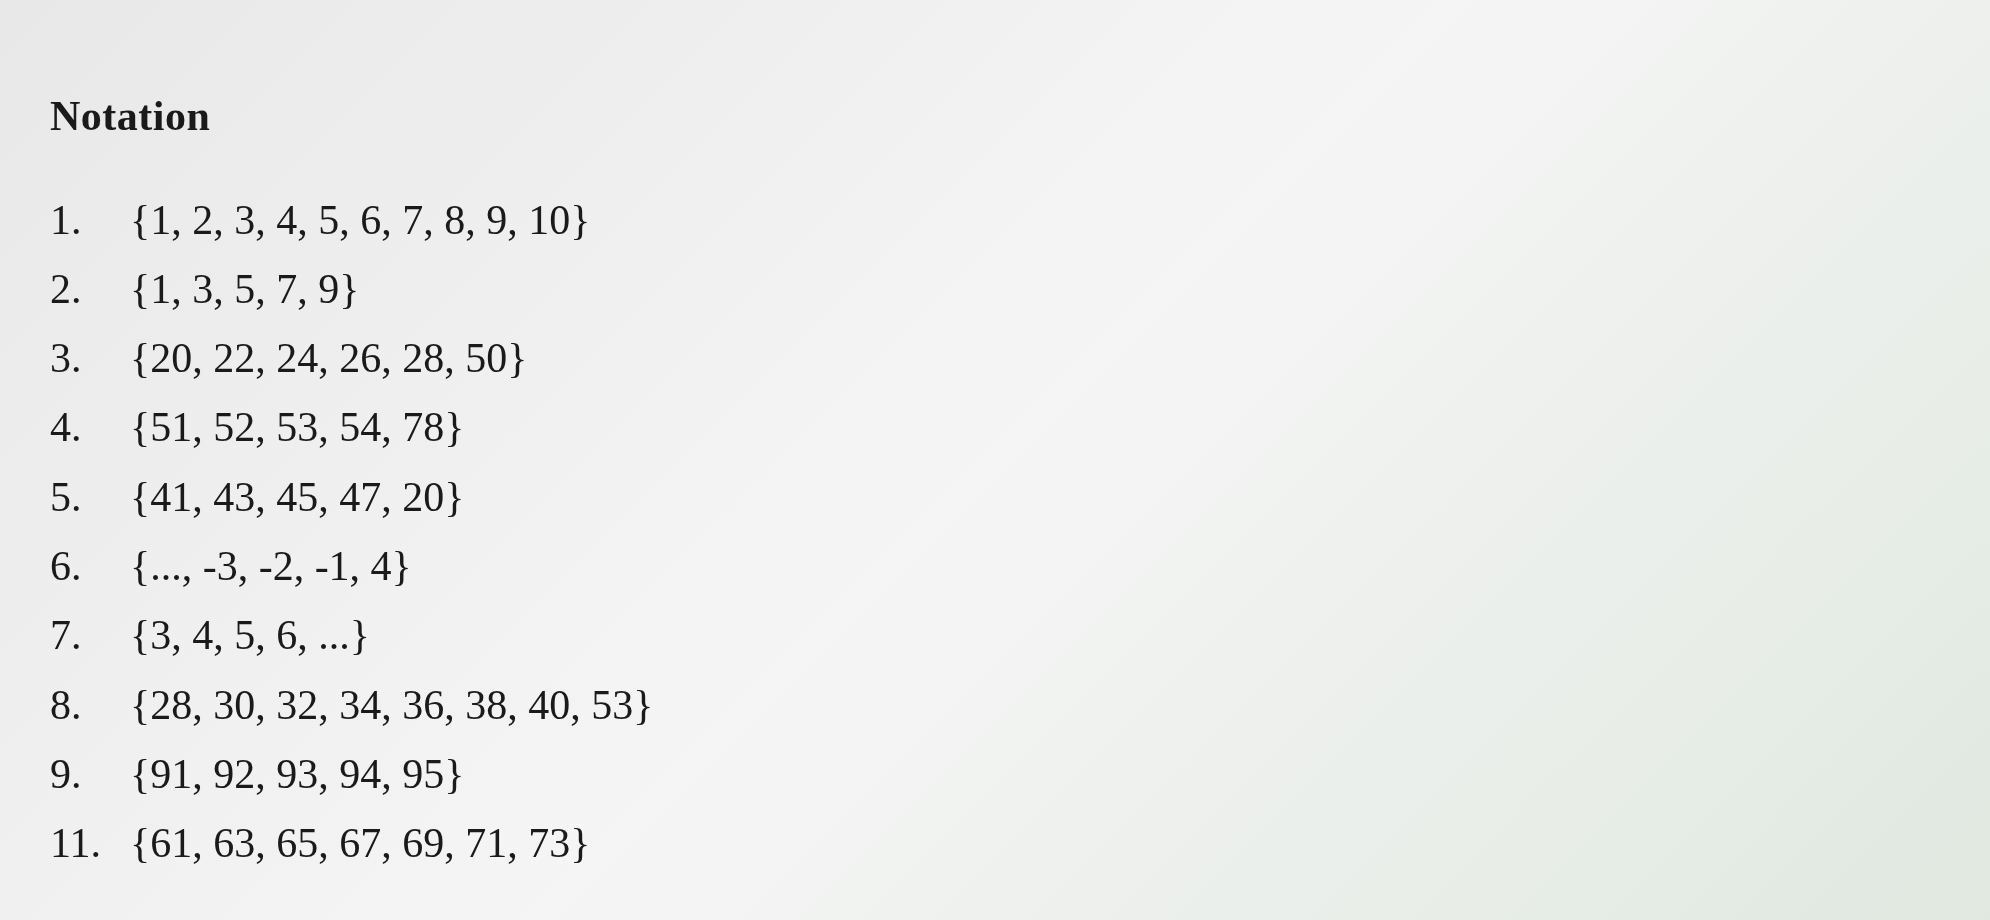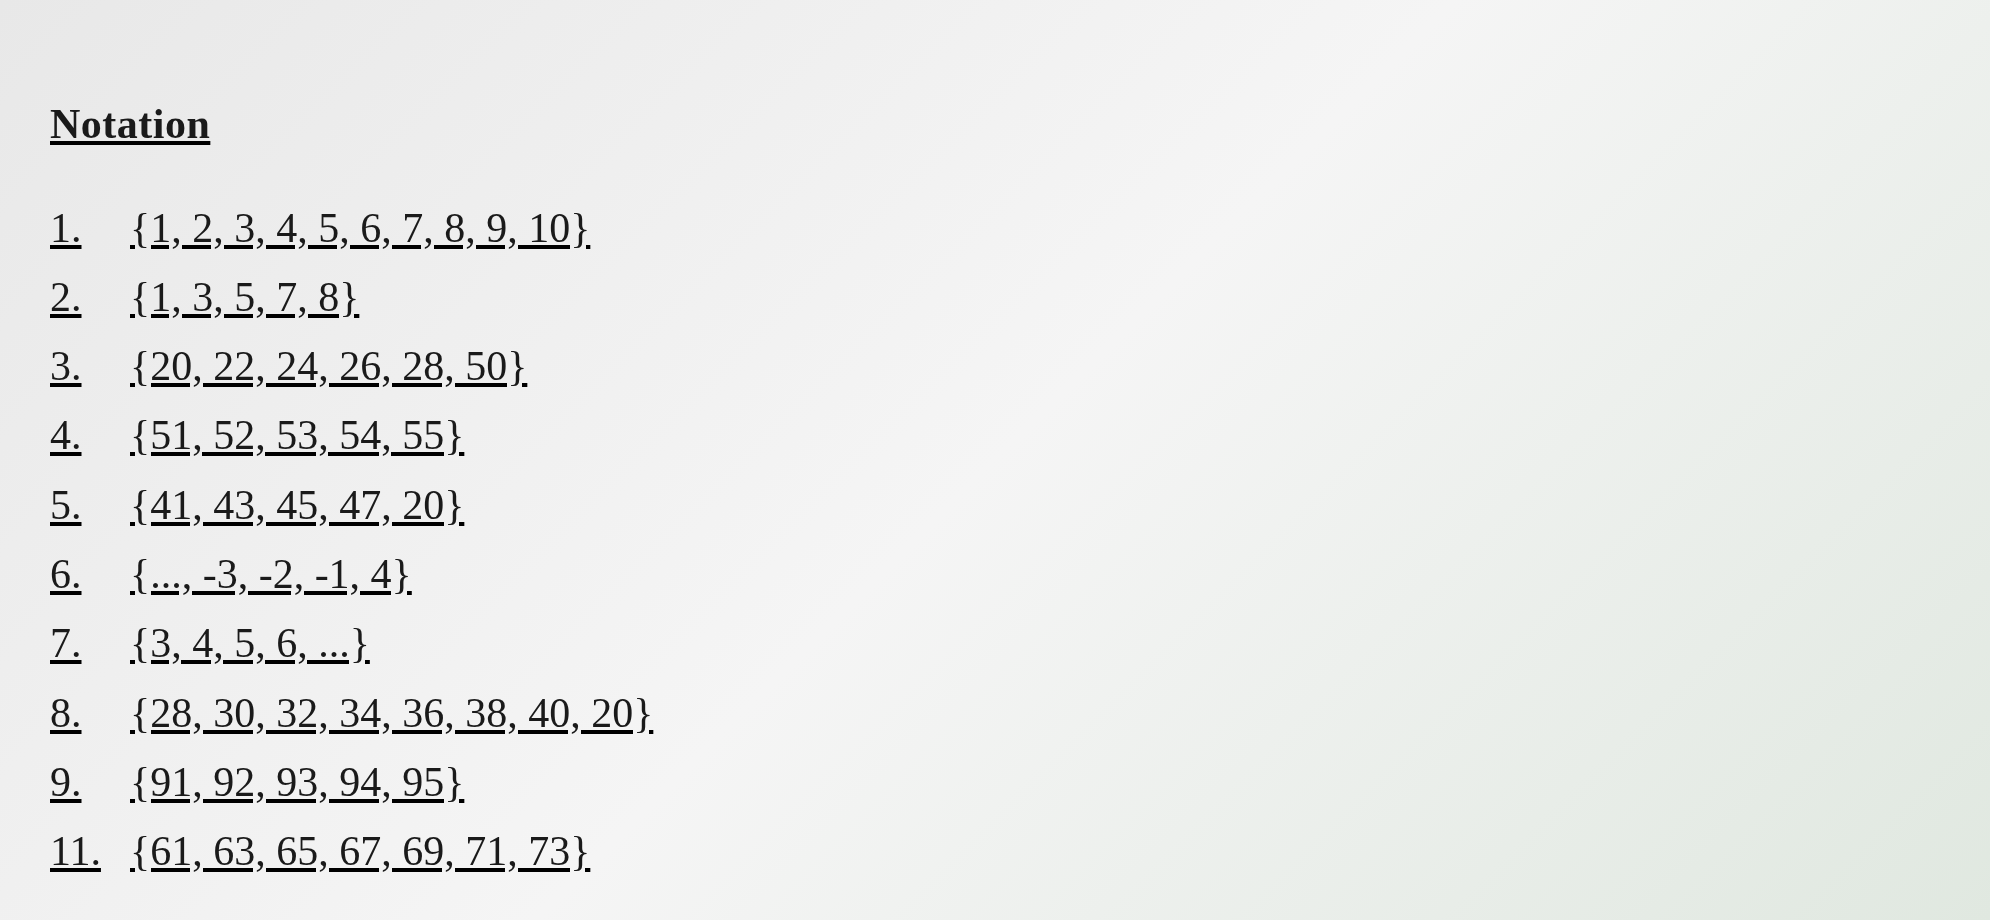--- a/index.html
+++ b/index.html
@@ -23,23 +23,22 @@
       left: 0;
       width: 100%;
       height: 100%;
       background: linear-gradient(135deg, #e8e8e8 0%, #f5f5f5 50%, #e0e8e0 100%);
       z-index: 0;
     }
 
     .content-area {
       position: relative;
       z-index: 1;
-      padding: 36px 60px 30px 50px;
+      padding: 28px 60px 30px 50px;
       max-width: 1990px;
-      text-decoration: underline;
     }
 
     .instruction {
       font-size: 42px;
       line-height: 1.4;
       color: #1a1a1a;
       margin-bottom: 40px;
       font-family: Georgia, serif;
       letter-spacing: 0.5px;
     }
@@ -96,45 +95,45 @@
     <span class="label"></span><span class="normal"></span><span class="bold-text"></span><br><span class="bold-text">Notation</span><span></span>
   </div>
 
   <ol class="problems-list">
   <li class="problem-item">
         <span class="problem-number">1.</span>
         <span class="problem-set">{1, 2,  3, 4, 5, 6, 7, 8, 9, 10}</span>
       </li>
       <li class="problem-item">
         <span class="problem-number">2.</span>
-        <span class="problem-set">{1, 3, 5, 7, 8}</span>
+        <span class="problem-set">{1, 3, 5, 7, 9}</span>
       </li>
       <li class="problem-item">
         <span class="problem-number">3.</span>
         <span class="problem-set">{20, 22, 24, 26, 28, 50}</span>
       </li>
       <li class="problem-item">
         <span class="problem-number">4.</span>
-        <span class="problem-set">{51, 52, 53, 54, 55}</span>
+        <span class="problem-set">{51, 52, 53, 54, 78}</span>
       </li>
       <li class="problem-item">
         <span class="problem-number">5.</span>
         <span class="problem-set">{41, 43, 45, 47, 20}</span>
       </li>
       <li class="problem-item">
         <span class="problem-number">6.</span>
         <span class="problem-set">{..., -3, -2, -1, 4}</span>
       </li>
       <li class="problem-item">
         <span class="problem-number">7.</span>
         <span class="problem-set">{3, 4, 5, 6, ...}</span>
       </li>
       <li class="problem-item">
         <span class="problem-number">8.</span>
-        <span class="problem-set">{28, 30, 32, 34, 36, 38, 40, 20}</span>
+        <span class="problem-set">{28, 30, 32, 34, 36, 38, 40, 53}</span>
       </li>
       <li class="problem-item">
         <span class="problem-number">9.</span>
         <span class="problem-set">{91, 92, 93, 94, 95}</span>
       </li>
       <li class="problem-item">
         <span class="problem-number-10">11.</span>
         <span class="problem-set">{61, 63, 65, 67, 69, 71, 73}</span>
       </li>
     </ol>

